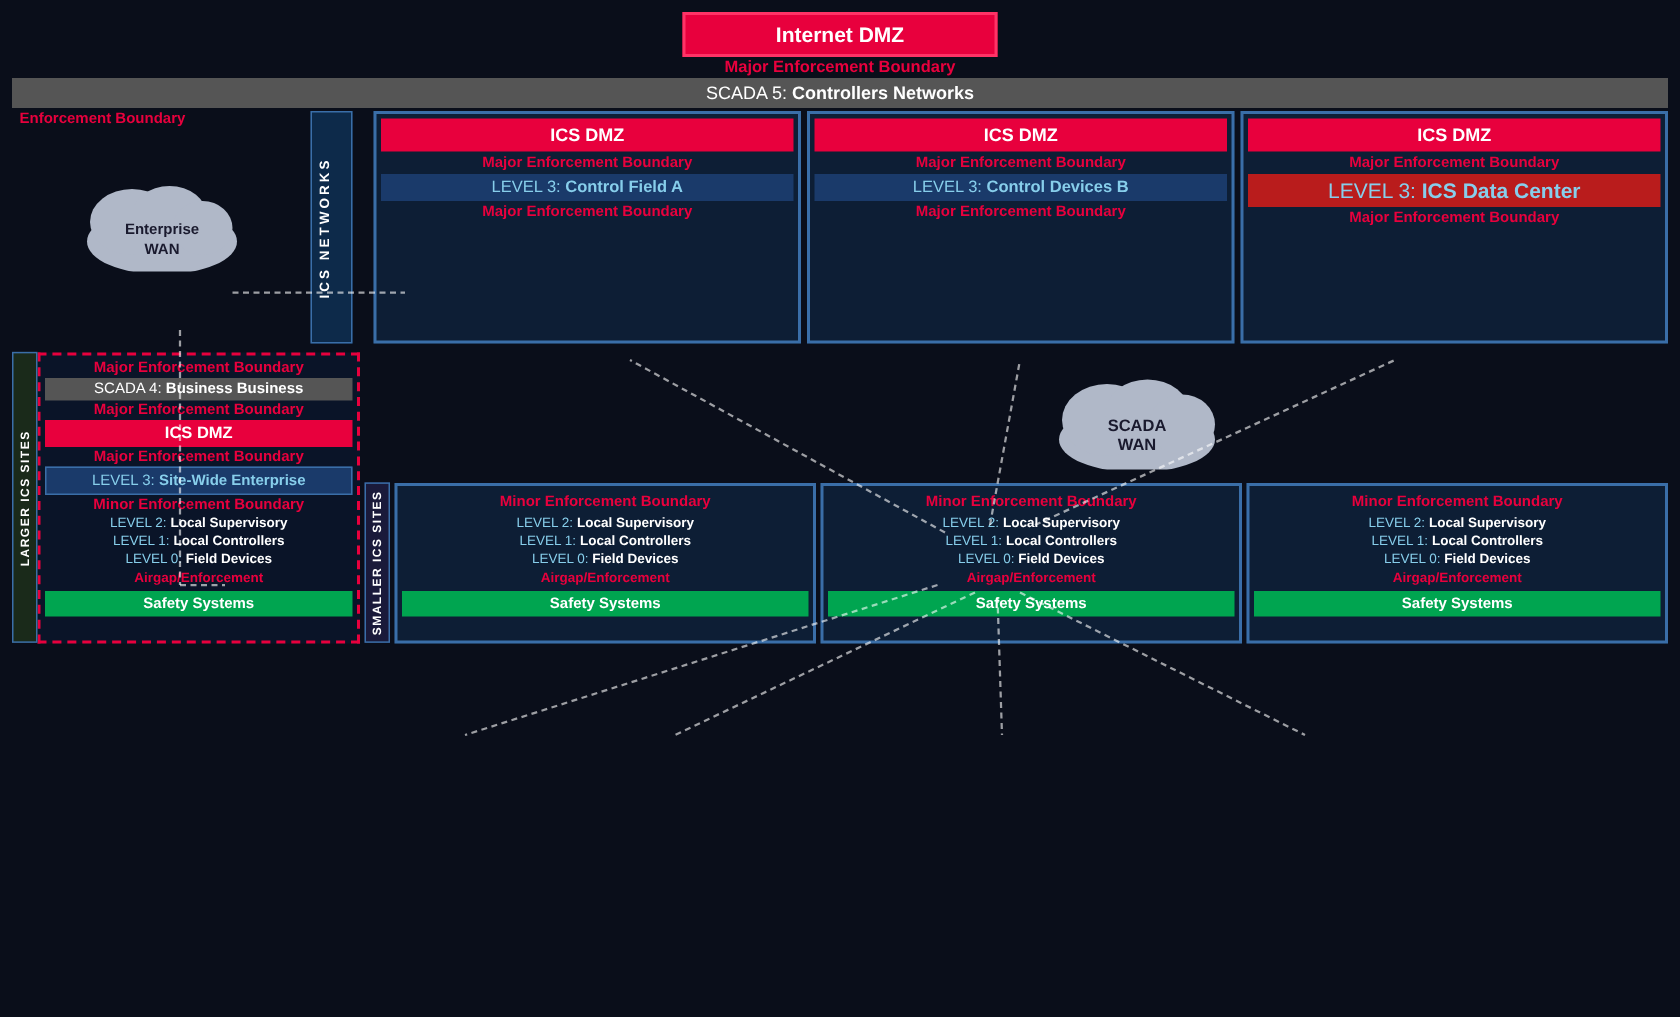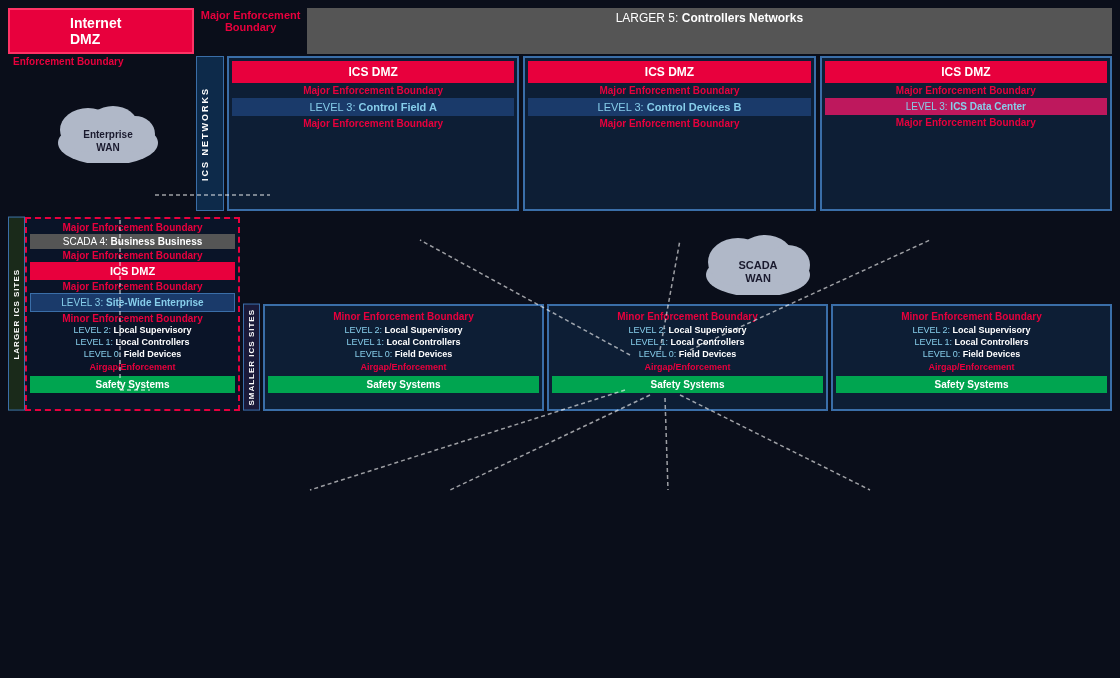--- a/index.html
+++ b/index.html
@@ -48,33 +48,33 @@
 
     <line x1="690" y1="350" x2="930" y2="240" stroke="white" stroke-width="1.5" stroke-dasharray="4,3" opacity="0.6"></line>
 
     <line x1="625" y1="390" x2="310" y2="490" stroke="white" stroke-width="1.5" stroke-dasharray="4,3" opacity="0.6"></line>
 
     <line x1="650" y1="395" x2="450" y2="490" stroke="white" stroke-width="1.5" stroke-dasharray="4,3" opacity="0.6"></line>
     <line x1="665" y1="398" x2="668" y2="490" stroke="white" stroke-width="1.5" stroke-dasharray="4,3" opacity="0.6"></line>
     <line x1="680" y1="395" x2="870" y2="490" stroke="white" stroke-width="1.5" stroke-dasharray="4,3" opacity="0.6"></line>
   </svg>
 
-  <div style="display:flex; flex-direction:row; margin-bottom:2px;">
+  <div style="display:flex; flex-direction:column; align-items:center; margin-bottom:2px;">
     <div style="background:#e8003d; color:white; font-weight:bold; font-size:14px; padding:5px 60px; border:2px solid #ff3366;">
       <span>Internet DMZ</span>
     </div>
     <div style="color:#e8003d; font-weight:bold; font-size:11px; text-align:center; margin:1px 0;">
       <span>Major Enforcement Boundary</span>
     </div>
     <div style="background:#555; color:white; font-size:12px; text-align:center; padding:3px 0; width:100%;">
-      <span>LARGER 5:</span> <strong>Controllers Networks</strong>
+      <span>SCADA 5:</span> <strong>Controllers Networks</strong>
     </div>
   </div>
 
-  <div style="display:flex; width:100%; position:relative; gap:3px; margin-top:2px;">
+  <div style="display:flex; width:100%; position:relative; gap:14px; margin-top:2px;">
 
     <div style="width:185px; flex-shrink:0; display:flex; flex-direction:column;">
       <div style="color:#e8003d; font-weight:bold; font-size:10px; margin-bottom:6px; margin-left:5px;">
         <span>Enforcement Boundary</span>
       </div>
 
       <div style="position:relative; display:flex; flex-direction:column; align-items:center; margin-top:15px; margin-left:15px;">
         <svg width="110" height="75" viewBox="0 0 110 75">
           <ellipse cx="55" cy="55" rx="50" ry="22" fill="#b0b8c8"></ellipse>
           <ellipse cx="35" cy="42" rx="28" ry="22" fill="#b0b8c8"></ellipse>
@@ -124,21 +124,21 @@
         </div>
       </div>
 
       <div style="border:2px solid #3a6ea8; background:#0d1e35; padding:3px; display:flex; flex-direction:column; align-items:center; flex:1;">
         <div style="background:#e8003d; color:white; font-weight:bold; font-size:12px; text-align:center; padding:4px 0; width:100%;">
           <span>ICS DMZ</span>
         </div>
         <div style="color:#e8003d; font-weight:bold; font-size:10px; text-align:center; padding:2px 0;">
           <span>Major Enforcement Boundary</span>
         </div>
-        <div style="color:#87ceeb; font-size:10px; text-align:center; padding:3px 0; background:#be185d; width:100%;">
+        <div style="color:#87ceeb; font-size:14px; text-align:center; padding:3px 0; background:#b91c1c; width:100%;">
           <span>LEVEL 3:</span> <strong>ICS Data Center</strong>
         </div>
         <div style="color:#e8003d; font-weight:bold; font-size:10px; text-align:center; padding:2px 0;">
           <span>Major Enforcement Boundary</span>
         </div>
       </div>
     </div>
   </div>
 
   <div style="display:flex; width:100%; position:relative; gap:3px; margin-top:6px;">

